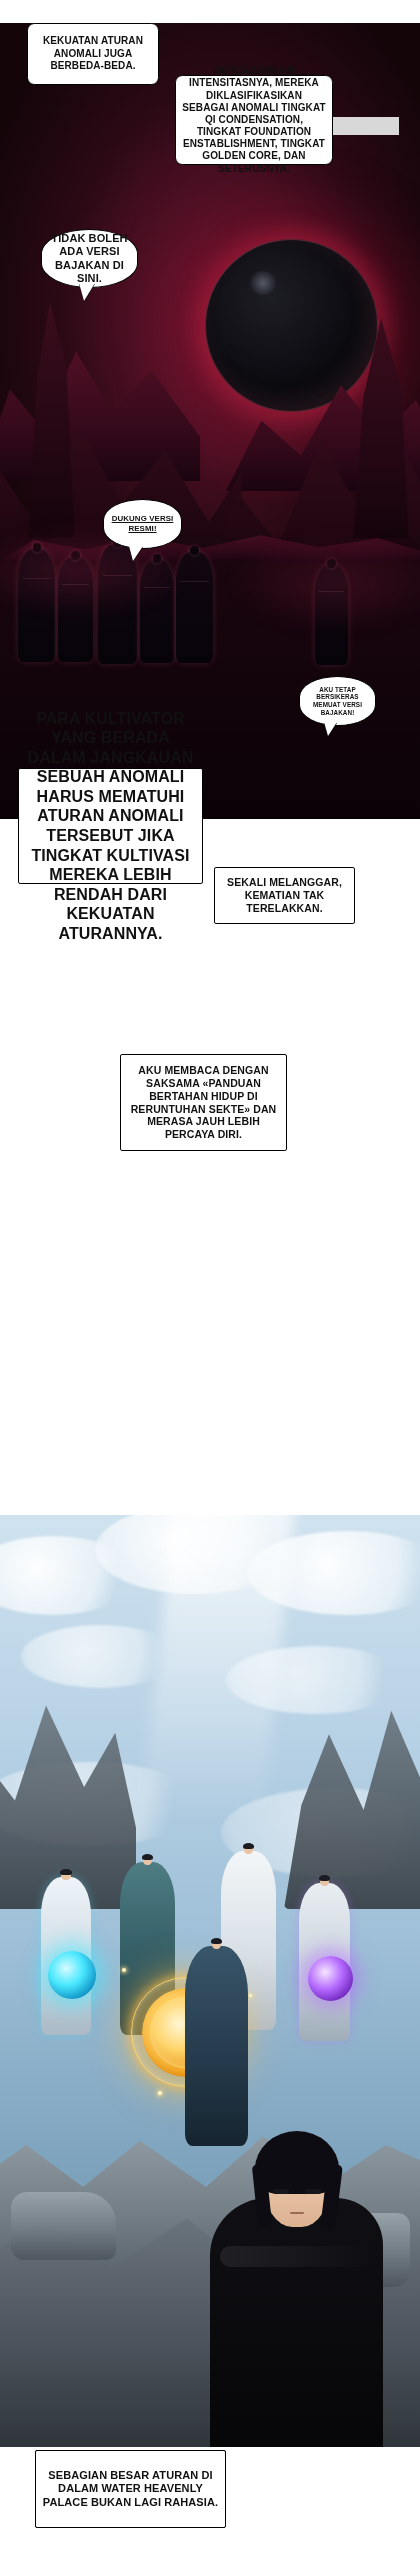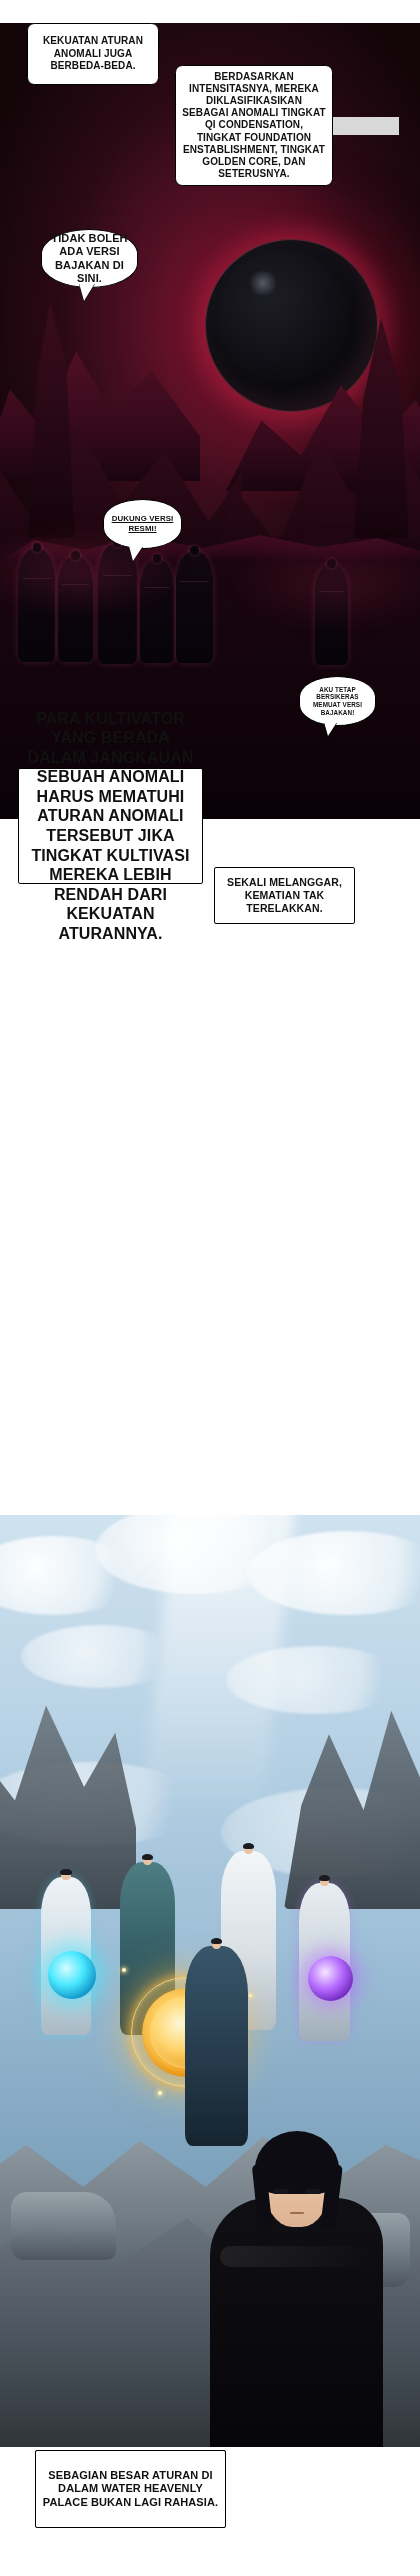--- a/index.html
+++ b/index.html
@@ -220,37 +220,38 @@
 
     <div class="glow-spot" style="left:-31.5px; top:515px; width:221px; height:95px; background:radial-gradient(ellipse,rgba(190,40,80,.22),rgba(0,0,0,0) 70%); filter:blur(7.4px);"></div>
     <div class="glow-spot" style="left:226px; top:525px; width:221px; height:100px; background:radial-gradient(ellipse,rgba(190,40,80,.18),rgba(0,0,0,0) 70%); filter:blur(7.4px);"></div>
   </div>
 
   <div style="position:absolute; left:0; top:0; width:420px; height:14.7px; background:#ffffff; z-index:30;"></div>
   <div style="position:absolute; left:315px; top:109px; width:84px; height:18px; background:#d8d8d8; z-index:5;"></div>
 
   <div class="bubble rounded" style="left:27px; top:14.7px; width:132px; height:62px; font-size:10px;">KEKUATAN ATURAN ANOMALI JUGA BERBEDA-BEDA.</div>
 
-  <div class="bubble rounded" style="left:175px; top:57px; width:158px; height:121px; font-size:10px;">BERDASARKAN INTENSITASNYA, MEREKA DIKLASIFIKASIKAN SEBAGAI ANOMALI TINGKAT QI CONDENSATION, TINGKAT FOUNDATION ENSTABLISHMENT, TINGKAT GOLDEN CORE, DAN SETERUSNYA.</div>
+  <div class="bubble rounded" style="left:175px; top:67px; width:158px; height:90px; font-size:10px;">BERDASARKAN INTENSITASNYA, MEREKA DIKLASIFIKASIKAN SEBAGAI ANOMALI TINGKAT QI CONDENSATION, TINGKAT FOUNDATION ENSTABLISHMENT, TINGKAT GOLDEN CORE, DAN SETERUSNYA.</div>
 
   <div class="bubble oval" style="left:41px; top:221px; width:97px; height:59px; font-size:11px;">TIDAK BOLEH ADA VERSI BAJAKAN DI SINI.</div>
   <div class="tail" style="left:79px; top:275px; border-left:5.3px solid transparent; border-right:11.6px solid transparent; border-top:18px solid #ffffff; filter:drop-shadow(0 1.1px 0 #000);"></div>
 
   <div class="bubble oval" style="left:103px; top:491px; width:79px; height:50px; font-size:7.9px;text-decoration:underline;">DUKUNG VERSI RESMI!</div>
   <div class="tail" style="left:129px; top:538px; border-left:4.2px solid transparent; border-right:10.5px solid transparent; border-top:15.8px solid #ffffff; filter:drop-shadow(0 1.1px 0 #000);"></div>
 
   <div class="bubble oval" style="left:299px; top:668px; width:77px; height:50px; font-size:6.3px;">AKU TETAP BERSIKERAS MEMUAT VERSI BAJAKAN!</div>
   <div class="tail" style="left:324px; top:714px; border-left:4.2px solid transparent; border-right:9.5px solid transparent; border-top:14.7px solid #ffffff; filter:drop-shadow(0 1.1px 0 #000);"></div>
 
   <div class="bubble box" style="left:18px; top:760px; width:185px; height:116px; font-size:16px; z-index:45;">PARA KULTIVATOR YANG BERADA DALAM JANGKAUAN SEBUAH ANOMALI HARUS MEMATUHI ATURAN ANOMALI TERSEBUT JIKA TINGKAT KULTIVASI MEREKA LEBIH RENDAH DARI KEKUATAN ATURANNYA.</div>
 
   <div class="bubble box" style="left:214px; top:859px; width:141px; height:57px; font-size:10.5px; z-index:45;">SEKALI MELANGGAR, KEMATIAN TAK TERELAKKAN.</div>
 
   <div class="gap" style="top:811px; height:221px;"></div>
 
+  <div class="bubble box" style="left:120px; top:1046px; width:167px; height:97px; font-size:10.5px;">AKU MEMBACA DENGAN SAKSAMA «PANDUAN BERTAHAN HIDUP DI RERUNTUHAN SEKTE» DAN MERASA JAUH LEBIH PERCAYA DIRI.</div>
 
   <div class="gap" style="top:1143px; height:168px;"></div>
 
   <div class="panel" style="left:0; top:1507px; width:420px; height:932px; background:#9fc0d8;">
     <div class="sky-light"></div>
 
     <div class="cloud" style="left:-31.5px; top:21px; width:168px; height:79px;"></div>
     <div class="cloud" style="left:95px; top:-10.5px; width:200px; height:89px;"></div>
     <div class="cloud" style="left:247px; top:15.8px; width:200px; height:84px;"></div>
     <div class="cloud" style="left:21px; top:110px; width:158px; height:63px; opacity:.75;"></div>

